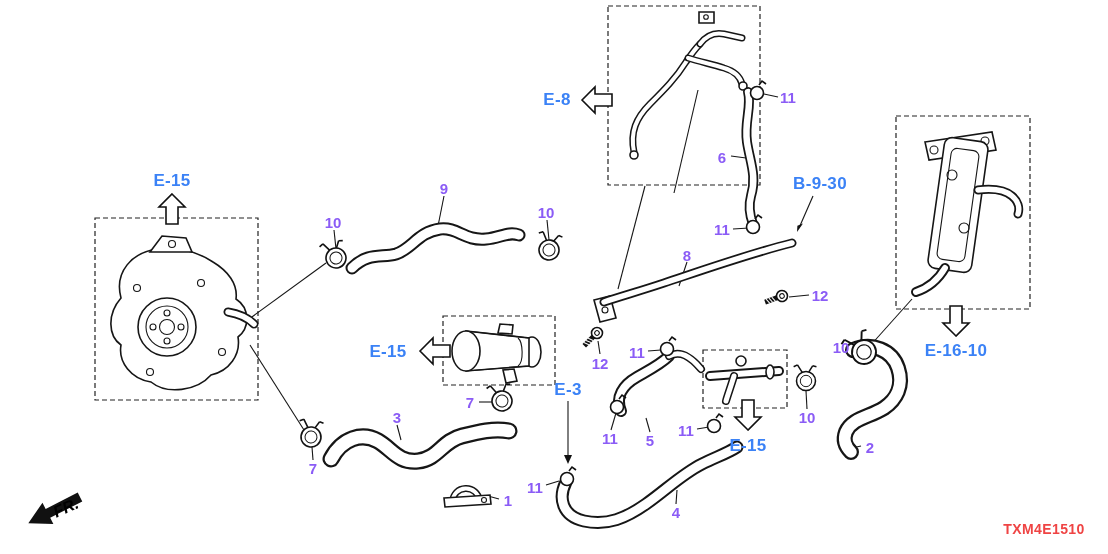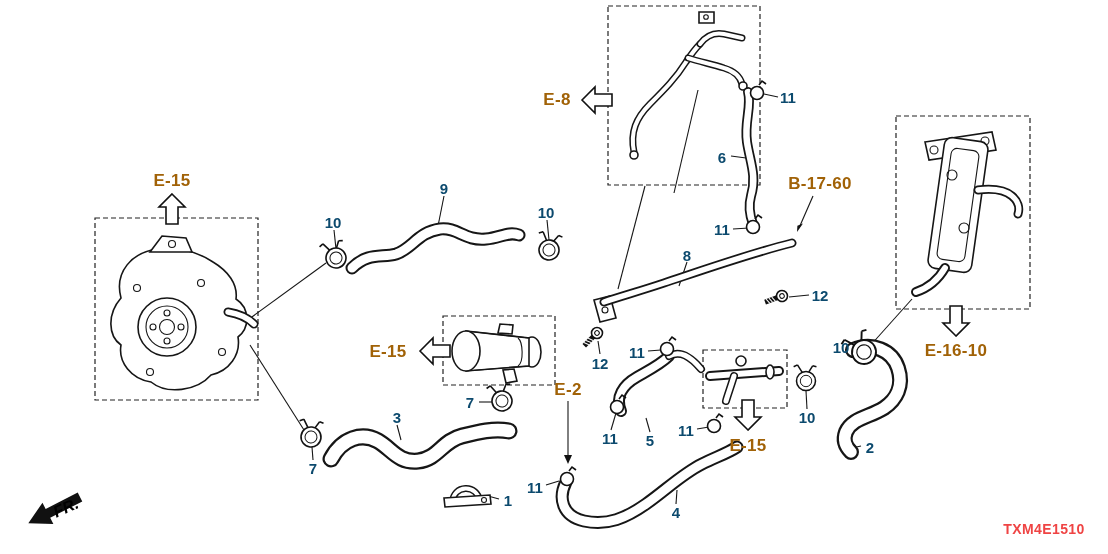--- a/index.html
+++ b/index.html
@@ -1,22 +1,22 @@
 <!DOCTYPE html>
 <html><head>
 <meta charset="utf-8">
 <style>
   html,body{margin:0;padding:0;background:#fff;}
   .stage{position:relative;width:1108px;height:554px;background:#ffffff;overflow:hidden;
          font-family:"Liberation Sans",sans-serif;}
   .stage svg{position:absolute;left:0;top:0;}
   .callout{position:absolute;transform:translate(-50%,-50%);font:700 15px "Liberation Sans",sans-serif;
-           color:#0c4a6e;white-space:nowrap;z-index:3;}
+           color:#8b5cf6;white-space:nowrap;z-index:3;}
   .ref{position:absolute;transform:translate(-50%,-50%);font:700 17px "Liberation Sans",sans-serif;
-       color:#a16207;white-space:nowrap;z-index:3;letter-spacing:.3px;}
+       color:#3b82f6;white-space:nowrap;z-index:3;letter-spacing:.3px;}
   .code{position:absolute;transform:translate(-50%,-50%);font:700 14px "Liberation Sans",sans-serif;
         color:#ef4444;z-index:3;letter-spacing:.4px;}
   .fr{position:absolute;transform:translate(-50%,-50%) rotate(-24deg);
       font:italic 700 16px "Liberation Sans",sans-serif;color:#000;z-index:3;}
   
   .dbox{fill:none;stroke:#222;stroke-width:1.2;stroke-dasharray:5 3;}
   .to{fill:none;stroke:#161616;stroke-linecap:round;stroke-linejoin:round;}
   .ti{fill:none;stroke:#ffffff;stroke-linecap:round;stroke-linejoin:round;}
   .ln{stroke:#161616;stroke-width:1.1;}
   .out{fill:#fff;stroke:#161616;stroke-width:1.6;}
@@ -272,23 +272,23 @@
   <div class="callout" style="left:686px;top:430px">11</div>
   <div class="callout" style="left:807px;top:417px">10</div>
   <div class="callout" style="left:870px;top:447px">2</div>
   <div class="callout" style="left:313px;top:468px">7</div>
   <div class="callout" style="left:508px;top:500px">1</div>
   <div class="callout" style="left:535px;top:487px">11</div>
   <div class="callout" style="left:676px;top:512px">4</div>
 
   <div class="ref" style="left:172px;top:181px">E-15</div>
   <div class="ref" style="left:557px;top:100px">E-8</div>
-  <div class="ref" style="left:820px;top:184px">B-17-60</div>
+  <div class="ref" style="left:820px;top:184px">B-9-30</div>
   <div class="ref" style="left:388px;top:352px">E-15</div>
   <div class="ref" style="left:956px;top:351px">E-16-10</div>
-  <div class="ref" style="left:568px;top:390px">E-2</div>
+  <div class="ref" style="left:568px;top:390px">E-3</div>
   <div class="ref" style="left:748px;top:446px">E-15</div>
 
   <div class="fr" style="left:66px;top:508px">FR.</div>
 
   <div class="code" style="left:1044px;top:529px">TXM4E1510</div>
 
 </div>
 
 </body></html>

